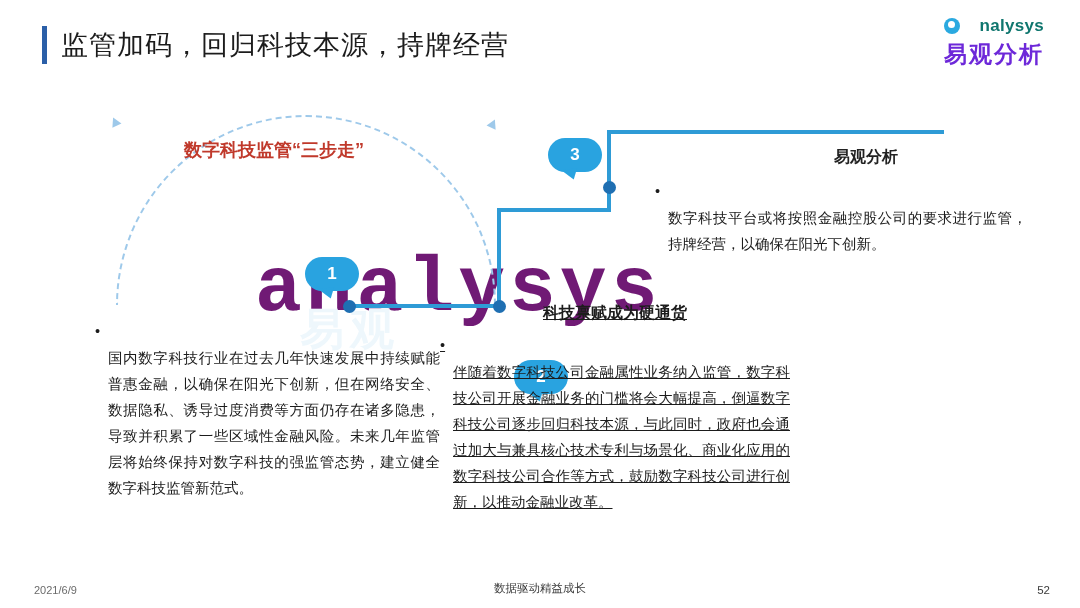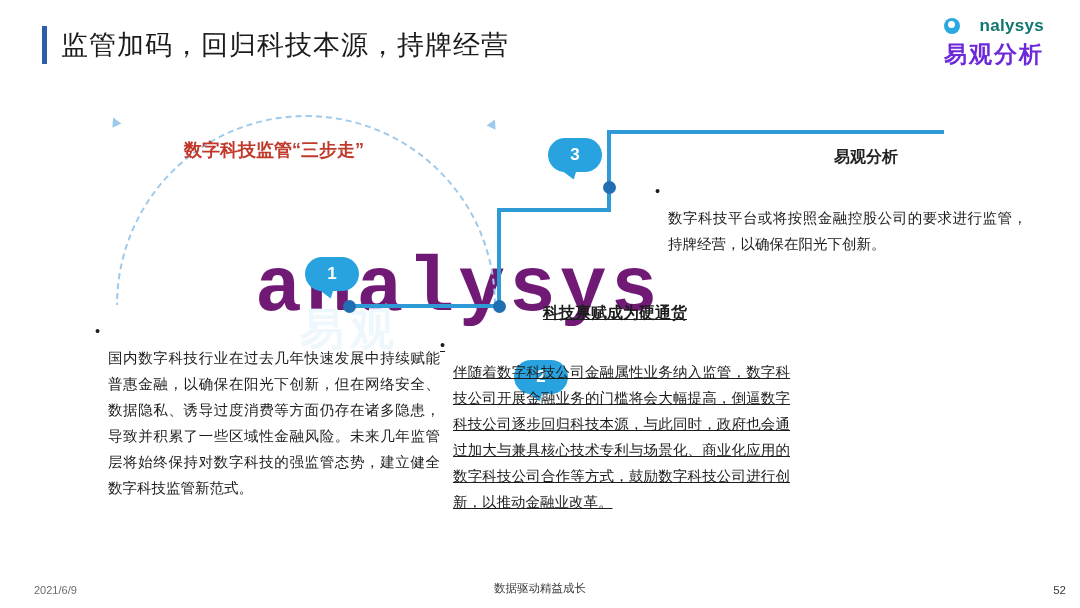--- a/index.html
+++ b/index.html
@@ -127,21 +127,21 @@
 
   
   .footer-date{
     position:absolute; left:26px; bottom:12px; font-size:11px; color:#6b6b6b;margin-left:8px;
   }
   .footer-center{
     position:absolute; left:0; right:0; bottom:12px; text-align:center;
     font-size:11.5px; color:#3b3b3b;margin-top:40px;
   }
   .footer-page{
-    position:absolute; right:14px; bottom:12px; font-size:11.5px; color:#3b3b3b;
+    position:absolute; right:30px; bottom:12px; font-size:11.5px; color:#3b3b3b;
   }
 </style>
 </head>
 <body>
 
 <div class="slide-title-wrap">
   <div class="title-bar"></div>
   <div class="slide-title">监管加码，回归科技本源，持牌经营</div>
 </div>
 

